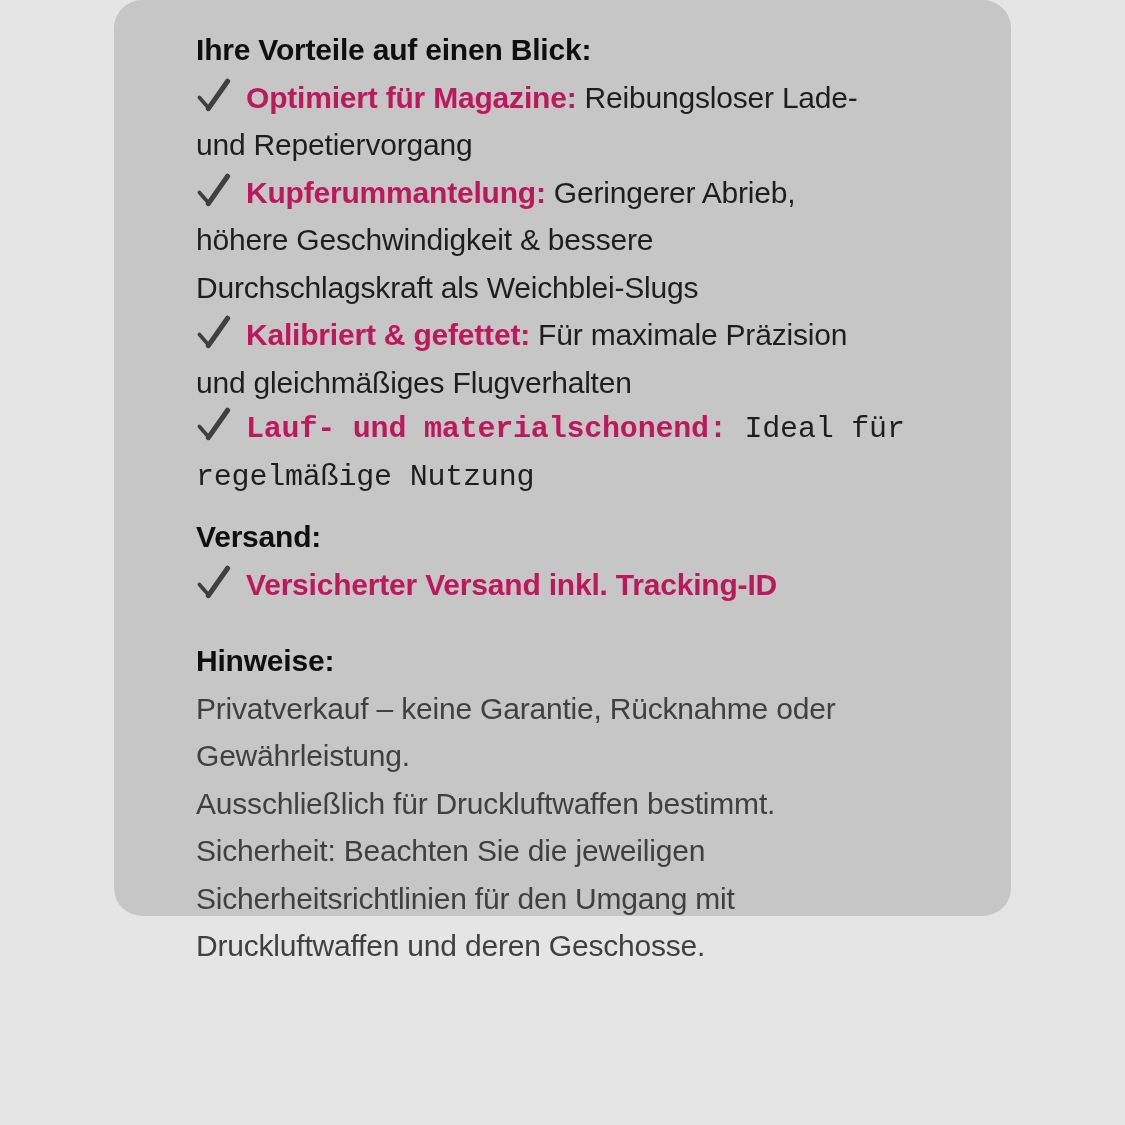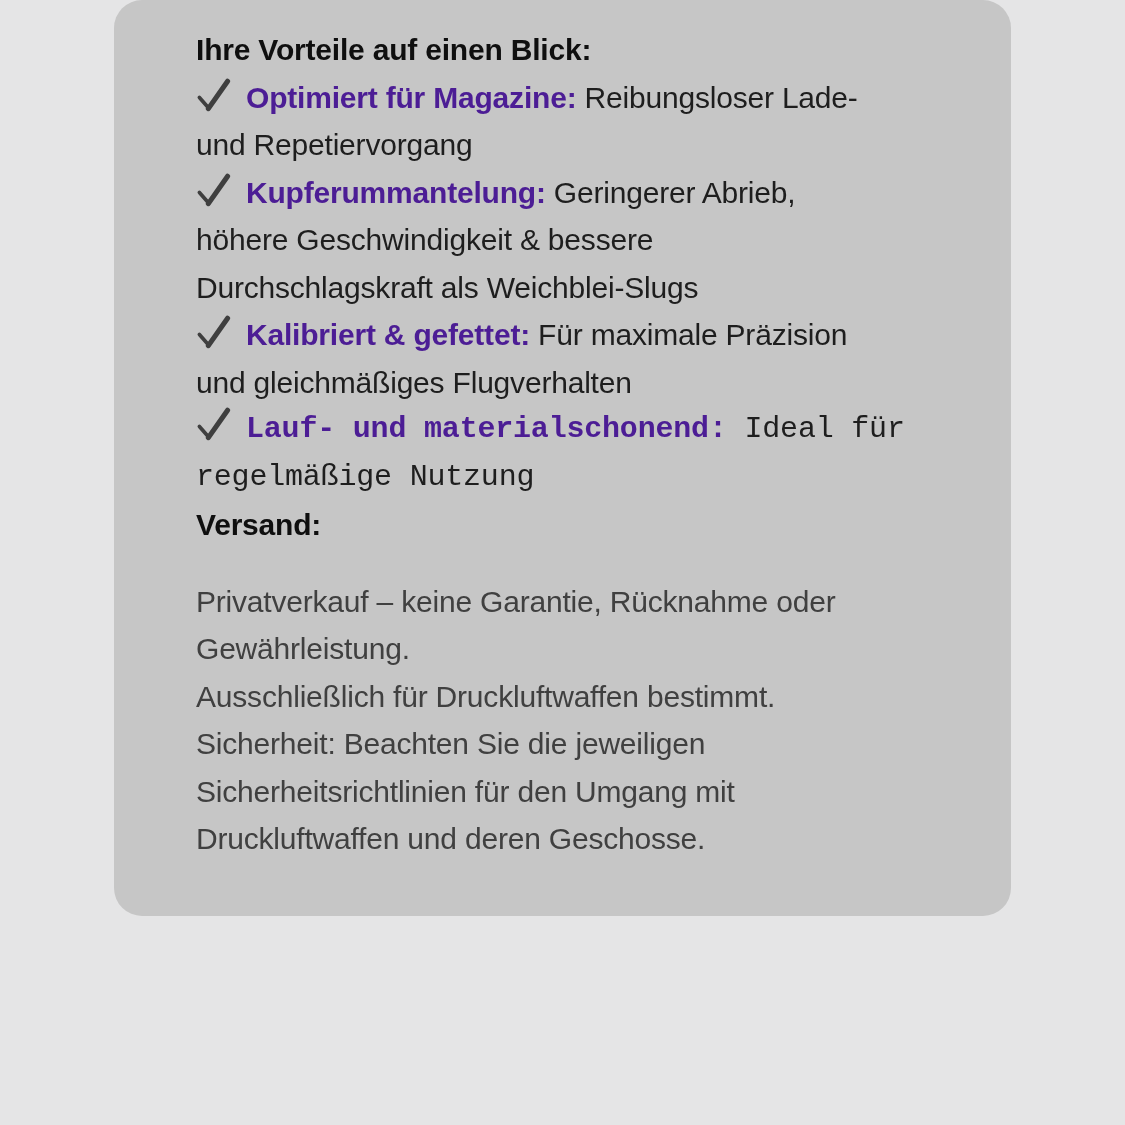--- a/index.html
+++ b/index.html
@@ -41,33 +41,33 @@
   }
   .content p, .content h3 {
     margin: 0;
     width: 815px;
   }
   .heading {
     font-weight: bold;
     font-size: 30px;
     color: #0f0f0f;
   }
-  .bullet strong, .heading strong { color: #4c1d95; }
+  .bullet strong, .heading strong { color: #be185d; }
   .rest, .para { white-space: pre-line; }
   .para { color: #404040; }
   .check {
     display: inline-block;
     width: 35px;
     height: 34px;
     margin-right: 15px;
     vertical-align: -4px;
   }
   .mb32 { margin-bottom: 32px; }
   .mb37 { margin-bottom: 37px; font-family: Liberation Mono, monospace; }
-  .mb29 { margin-bottom: 29px; }
+  .mb29 { margin-bottom: 29px; margin-top: 12px; }
   .mb38 { margin-bottom: 38px; }
   .mb28 { margin-bottom: 28px; }
 </style>
 </head>
 <body>
 
 <div class="page">
   <div class="side-strip left"></div>
 
   <div class="content">
@@ -96,22 +96,27 @@
 
       <p class="bullet mb37"><svg class="check" viewBox="0 0 36 34" fill="none">
             <path d="M3.5 19.5 L13.2 30.6" stroke="#3f3f3f" stroke-width="3.8" stroke-linecap="round"></path>
             <path d="M12.7 31 L32.5 2.8" stroke="#3f3f3f" stroke-width="5.2" stroke-linecap="round"></path>
           </svg><strong>Lauf- und materialschonend:</strong><span class="rest"> Ideal für
 regelmäßige Nutzung</span></p>
     </div>
 
     <div class="mb29">
       <p class="heading">Versand:</p>
+      <p class="bullet"><svg class="check" viewBox="0 0 36 34" fill="none">
+            <path d="M3.5 19.5 L13.2 30.6" stroke="#3f3f3f" stroke-width="3.8" stroke-linecap="round"></path>
+            <path d="M12.7 31 L32.5 2.8" stroke="#3f3f3f" stroke-width="5.2" stroke-linecap="round"></path>
+          </svg><strong>Versicherter Versand inkl. Tracking-ID</strong></p>
     </div>
 
+    <h3 class="heading mb38">Hinweise:</h3>
 
     <p class="para mb29">Privatverkauf – keine Garantie, Rücknahme oder
 Gewährleistung.</p>
     <p class="para mb28">Ausschließlich für Druckluftwaffen bestimmt.</p>
     <p class="para">Sicherheit: Beachten Sie die jeweiligen
 Sicherheitsrichtlinien für den Umgang mit
 Druckluftwaffen und deren Geschosse.</p>
 
   </div>
 

